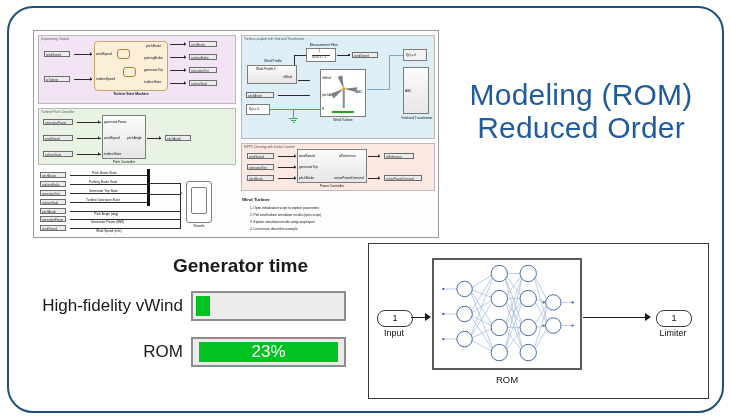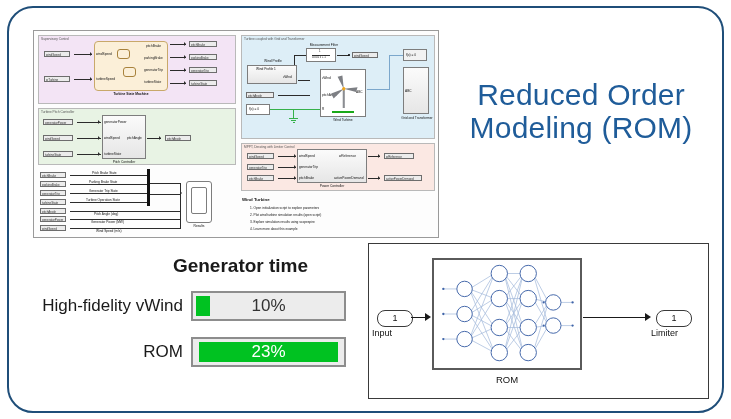--- a/index.html
+++ b/index.html
@@ -55,38 +55,38 @@
   .fill{position:absolute;left:3px;top:3px;bottom:3px;background:#00C221;}
   .pct{position:absolute;left:0;right:0;top:0;bottom:0;line-height:26px;
        text-align:center;font-size:17px;}
 
   
   #rompanel{position:absolute;left:368px;top:243px;width:341px;height:156px;
             border:1.5px solid #3a3a3a;background:#fff;box-sizing:border-box;}
   .simulink-port{position:absolute;width:34px;height:15px;border:1.2px solid #3a3a3a;
       border-radius:8px;background:#fff;text-align:center;line-height:14px;
       font-size:9px;color:#111;}
-  .portcap{position:absolute;font-size:9px;color:#111;width:44px;}
+  .portcap{position:absolute;font-size:9px;color:#111;text-align:center;width:44px;}
   #romblock{position:absolute;left:63px;top:14px;width:150px;height:112px;
             border:2px solid #5a5a5a;background:#fff;box-sizing:border-box;}
   #romcap{position:absolute;left:88px;top:130px;width:100px;text-align:center;
           font-size:9.5px;color:#111;}
   .blkarw{position:absolute;width:0;height:0;border-left:6px solid #1a1a1a;
           border-top:4.5px solid transparent;border-bottom:4.5px solid transparent;}
   .wire{position:absolute;height:1.2px;background:#1a1a1a;}
 </style>
 </head>
 <body>
 
 <div id="slide">
   <div id="frame"></div>
 
   <div id="title">
+    <div>Modeling (ROM)</div>
     <div>Reduced Order</div>
-    <div>Modeling (ROM)</div>
   </div>
 
   <div id="model">
 
     <div class="grp" style="left:4px;top:4px;width:198px;height:69px;background:#f3e4f5;">
       <div class="gtitle">Supervisory Control</div>
     </div>
     <div class="port" style="left:10px;top:20px;width:26px;">windSpeed</div>
     <div class="port" style="left:10px;top:45px;width:26px;">wTurbine</div>
     <div class="ln lnh" style="left:40px;top:23px;width:18px;"></div>
@@ -265,21 +265,20 @@
     <div class="iolbl" style="left:216px;top:196px;">4. Learn more about this example</div>
   </div>
 
   <div id="simwrap">
     <div id="simtitle">Generator time</div>
 
     <div class="simrow" style="top:36px;">
       <div class="simlabel">High-fidelity vWind</div>
       <div class="bar">
         <div class="fill" style="width:14px;"></div>
-        <div class="pct" style="color:#333;">10%</div>
       </div>
     </div>
 
     <div class="simrow" style="top:82px;">
       <div class="simlabel">ROM</div>
       <div class="bar">
         <div class="fill" style="left:6px;right:6px;"></div>
         <div class="pct" style="color:#fff;">23%</div>
       </div>
     </div>

